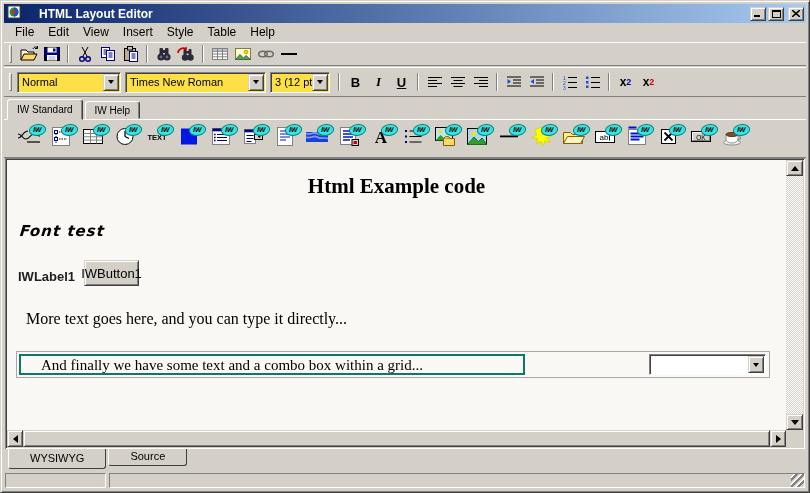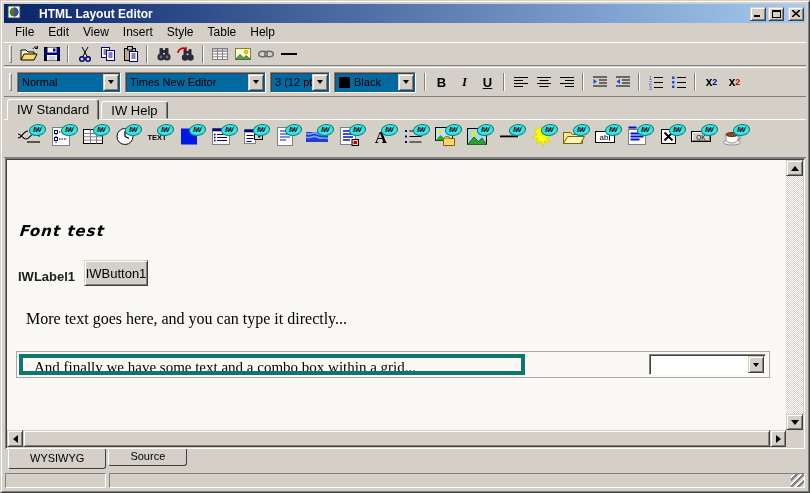--- a/index.html
+++ b/index.html
@@ -24,41 +24,41 @@
   .bar{position:absolute;left:3px;right:3px;display:flex;align-items:center;
     border-top:1px solid #fff;border-bottom:1px solid #808080;}
   #toolbar1{top:41px;height:24px;padding-left:4px;}
   #toolbar2{top:66px;height:30px;padding-left:4px;}
   .grip{width:3px;height:18px;margin:0 5px 0 1px;background:var(--chrome);
     border:1px solid;border-color:#fff #808080 #808080 #fff;}
   .tsep{width:2px;height:18px;margin:0 4px;border-left:1px solid #808080;border-right:1px solid #fff;}
   .tbtn{width:23px;height:20px;display:flex;align-items:center;justify-content:center;}
   .tbtn svg{width:20px;height:18px;display:block}
   
-  .combo{height:21px;background:#0369a1;border:1px solid;border-color:#808080 #fff #fff #808080;
+  .combo{height:21px;background:#fde047;border:1px solid;border-color:#808080 #fff #fff #808080;
     box-shadow:inset 1px 1px 0 #404040;display:flex;align-items:center;margin-right:4px;position:relative;}
   .combo .cv{flex:1;font-size:11px;padding:0 2px 0 4px;color:#000;white-space:nowrap;overflow:hidden;}
   .carrow{width:16px;height:17px;margin-right:1px;background:var(--chrome);
     border:1px solid;border-color:#d4d0c8 #404040 #404040 #d4d0c8;
     box-shadow:inset 1px 1px 0 #fff,inset -1px -1px 0 #808080;
     display:flex;align-items:center;justify-content:center;}
   .tri-down{width:0;height:0;border:3px solid transparent;border-top:4px solid #000;margin-top:3px;}
   .swatch{width:11px;height:11px;background:var(--swatch,#000);margin-left:4px;border:1px solid #000;}
   .fbtn{min-width:23px;height:22px;display:flex;align-items:center;justify-content:center;
     font-size:13px;color:#000;padding:0 2px;}
   .fbtn svg{width:18px;height:16px;display:block}
   .fb-b{font-weight:bold;}
   .fb-i{font-style:italic;font-family:"Liberation Serif",serif;font-weight:bold;}
   .fb-u{text-decoration:underline;font-weight:bold;}
   .script-base{font-weight:bold;font-size:12px;}
   sub.blue{color:#000099;font-size:9px;font-weight:bold;}
   sup.red{color:#cc0000;font-size:9px;font-weight:bold;}
   
   #tabbar{position:absolute;left:3px;right:3px;top:97px;height:21px;display:flex;align-items:flex-end;padding-left:3px;}
-  .tab{height:18px;line-height:17px;padding:0 9px;font-size:13px;background:var(--chrome);
+  .tab{height:18px;line-height:17px;padding:0 9px;font-size:10px;background:var(--chrome);
     border:1px solid;border-color:#fff #404040 transparent #fff;border-radius:3px 3px 0 0;
     box-shadow:inset -1px 0 0 #808080;margin-right:2px;position:relative;}
   .tab.active{height:21px;line-height:20px;z-index:2;margin-bottom:-1px;}
   #palette{position:absolute;left:3px;right:3px;top:118px;height:39px;display:flex;align-items:center;
     border-top:1px solid #fff;border-bottom:1px solid #808080;padding-left:12px;gap:7px;}
   .pbtn{width:25px;height:26px;position:relative;display:flex;align-items:flex-start;justify-content:center;}
   .pbtn svg{width:24px;height:21px;display:block}
   .iwbadge{position:absolute;top:-2px;right:-5px;background:var(--badge,#3FE0E0);color:#000;
     font-style:normal;font-size:7px;font-weight:bold;line-height:8px;padding:1px 3px;border-radius:50%;
     border:1px solid #00807f;transform:skewX(-10deg);}
@@ -82,27 +82,27 @@
   .tri-up2{width:0;height:0;border:4px solid transparent;border-bottom:5px solid #000;margin-bottom:4px;}
   .tri-down2{width:0;height:0;border:4px solid transparent;border-top:5px solid #000;margin-top:4px;}
   .tri-left2{width:0;height:0;border:4px solid transparent;border-right:5px solid #000;margin-right:4px;}
   .tri-right2{width:0;height:0;border:4px solid transparent;border-left:5px solid #000;margin-left:4px;}
   
   #doc-heading{position:absolute;top:14px;left:0;right:0;text-align:center;
     font-family:"Liberation Serif",serif;font-weight:bold;font-size:21px;color:#000;}
   #doc-fonttest{position:absolute;top:62px;left:13px;font-family:"DejaVu Sans",sans-serif;
     font-weight:bold;font-style:italic;font-size:15px;letter-spacing:1px;transform:skewX(-6deg);}
   #doc-label1{position:absolute;top:109px;left:11px;font-size:13px;color:#202020;font-weight:bold;}
-  #doc-button1{position:absolute;top:100px;left:77px;width:64px;height:26px;background:var(--chrome);
+  #doc-button1{position:absolute;top:100px;left:77px;width:55px;height:26px;background:var(--chrome);
     border:1px solid;border-color:#d4d0c8 #404040 #404040 #d4d0c8;box-shadow:inset 1px 1px 0 #fff,inset -1px -1px 0 #808080;
     font-size:13px;display:flex;align-items:center;justify-content:center;color:#000;}
   #doc-paragraph{position:absolute;top:150px;left:19px;font-family:"Liberation Serif",serif;font-size:16px;color:#000;}
   #doc-grid{position:absolute;top:191px;left:9px;width:754px;height:27px;border:1px solid #a8a8a8;}
-  #grid-cell-text{position:absolute;left:2px;top:2px;width:506px;bottom:2px;border:4px solid #0f766e;
-    font-family:"Liberation Serif",serif;font-size:15px;padding:1px 0 0 11px;color:#000;white-space:nowrap;overflow:hidden;}
+  #grid-cell-text{position:absolute;left:2px;top:2px;width:506px;bottom:2px;border:2px solid #0f766e;
+    font-family:"Liberation Serif",serif;font-size:15px;padding:1px 0 0 20px;color:#000;white-space:nowrap;overflow:hidden;}
   #grid-combo{position:absolute;right:3px;top:2px;width:117px;height:21px;background:#fff;
     border:1px solid;border-color:#808080 #fff #fff #808080;box-shadow:inset 1px 1px 0 #404040;
     display:flex;align-items:center;}
   #grid-combo .cv{flex:1;font-size:11px;padding-left:4px;}
   
   #bottombar{position:absolute;left:3px;right:3px;top:448px;height:22px;display:flex;align-items:flex-start;padding-left:4px;}
   .btab{height:17px;line-height:15px;padding:0 21px;font-size:11px;background:var(--chrome);
     border:1px solid;border-color:var(--chrome) #404040 #404040 #fff;border-radius:0 0 3px 3px;
     border-top:none;margin-right:2px;position:relative;}
   .btab.active{height:20px;line-height:19px;z-index:2;}
@@ -256,34 +256,27 @@
 
   <div class="bar" id="toolbar2">
     <span class="grip"></span>
     <span class="combo" style="width:104px">
       <span class="cv">Normal</span>
       <span class="carrow">
           <span class="tri-down"></span>
         </span>
     </span>
     <span class="combo" style="width:141px">
-      <span class="cv">Times New Editor</span>
+      <span class="cv">Times New Roman</span>
       <span class="carrow">
           <span class="tri-down"></span>
         </span>
     </span>
     <span class="combo" style="width:60px">
       <span class="cv">3 (12 pt)</span>
-      <span class="carrow">
-          <span class="tri-down"></span>
-        </span>
-    </span>
-    <span class="combo" style="width:82px">
-      <span class="swatch"></span>
-      <span class="cv">Black</span>
       <span class="carrow">
           <span class="tri-down"></span>
         </span>
     </span>
     <span class="tsep"></span>
     <span class="fbtn fb-b">B</span>
     <span class="fbtn fb-i">I</span>
     <span class="fbtn fb-u">U</span>
     <span class="tsep"></span>
     <span class="fbtn">
@@ -547,20 +540,21 @@
           <path d="M5 8.5h12v4.5a6 4 0 01-12 0z" fill="#fff" stroke="#909090"></path>
           <ellipse cx="11" cy="8.5" rx="6" ry="2" fill="#8a4a22" stroke="#5c2f12"></ellipse>
           <path d="M17 10c3.2 0 3.2 4 0 3.6" fill="none" stroke="#909090" stroke-width="1.2"></path>
         </svg>
         <i class="iwbadge">IW</i>
       </span>
     </div>
 
   <div id="editor">
     <div id="viewport">
+      <div id="doc-heading">Html Example code</div>
       <div id="doc-fonttest">Font test</div>
       <div id="doc-label1">IWLabel1</div>
       <div id="doc-button1">IWButton1</div>
       <div id="doc-paragraph">More text goes here, and you can type it directly...</div>
       <div id="doc-grid">
         <div id="grid-cell-text">And finally we have some text and a combo box within a grid...</div>
         <div id="grid-combo">
           <span class="cv"></span>
           <span class="carrow">
               <span class="tri-down"></span>

